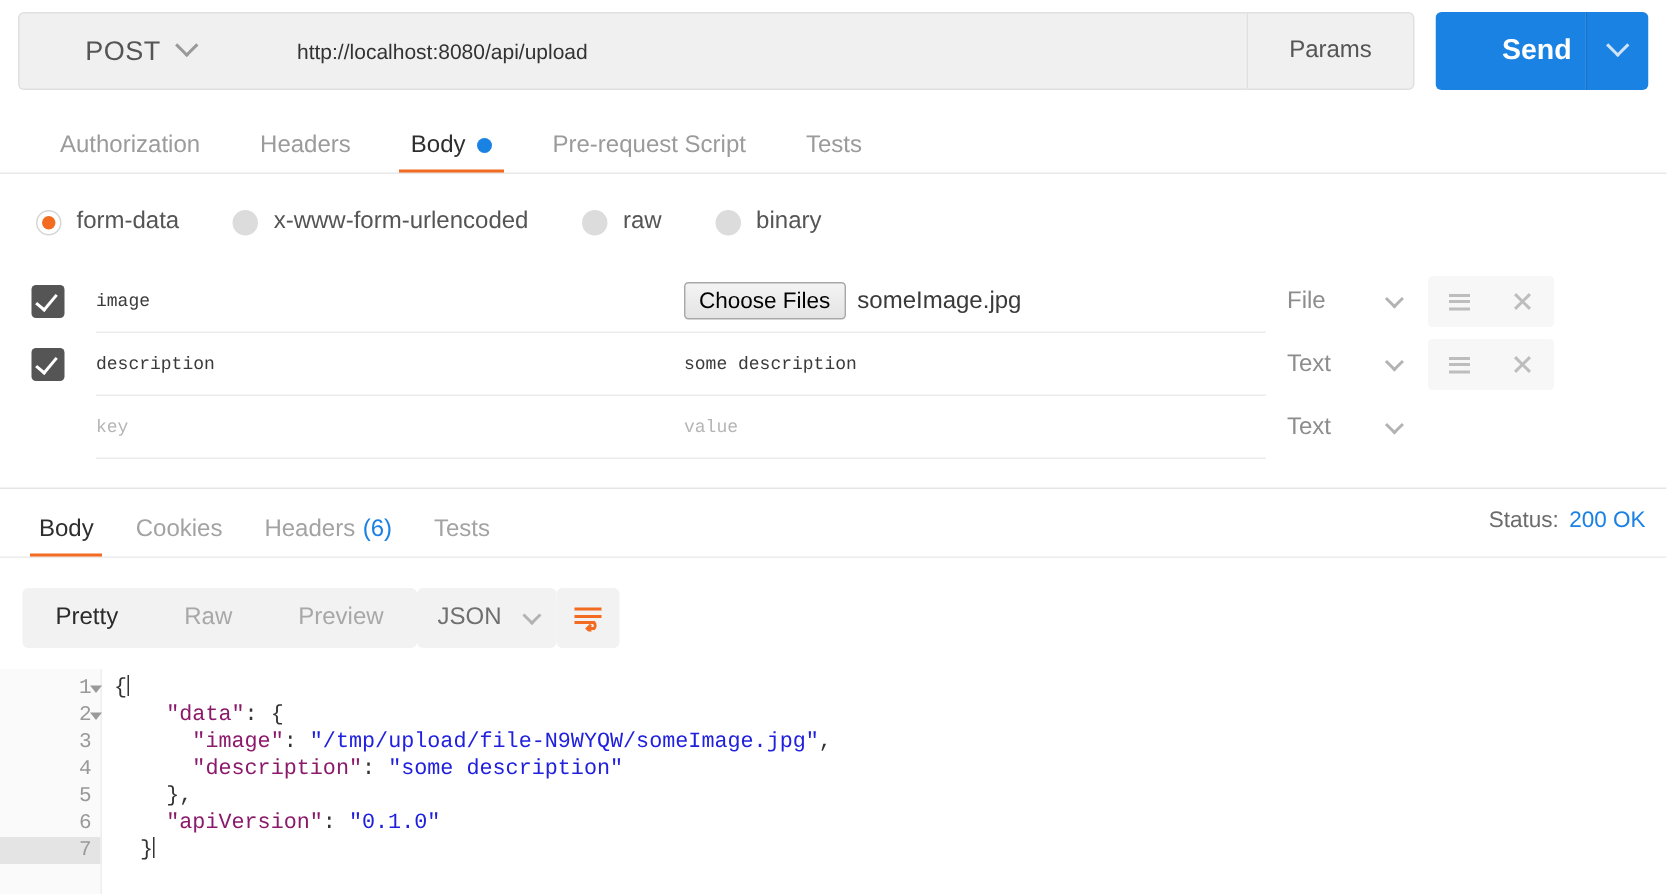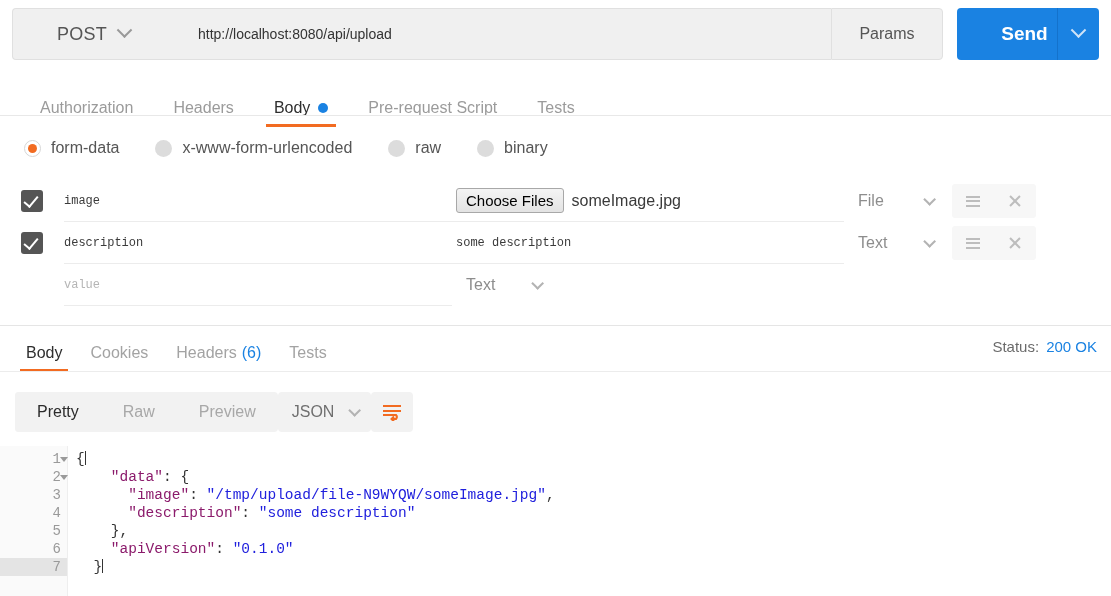--- a/index.html
+++ b/index.html
@@ -33,21 +33,21 @@
   .params-label { font-size:16px; color:#555; }
   .send-wrap { margin-left:14px; width:142px; height:52px; display:flex; border-radius:4px; overflow:hidden; }
   .send-btn { flex:1; background:#1a82e2; display:flex; align-items:center; justify-content:center;padding-left:35px; }
   .send-btn span { color:#fff; font-size:19px; font-weight:bold; }
   .send-caret { width:42px; background:#1a82e2; border-left:1px solid #1472cc; display:flex; align-items:center; justify-content:center; }
 
   .chev { display:inline-block; width:11px; height:11px; border-right:2px solid #999; border-bottom:2px solid #999; transform:rotate(45deg) translate(-3px,-3px); }
   .chev.light { border-color:#cfe3f7; }
 
   
-  .req-tabs { position:absolute; left:0; top:89px; width:1111px; height:38px; display:flex; align-items:flex-end; padding-left:20px; }
+  .req-tabs { position:absolute; left:0; top:78px; width:1111px; height:38px; display:flex; align-items:flex-end; padding-left:20px; }
   .req-tab { position:relative; padding:0 20px; height:38px; display:flex; align-items:center; gap:8px; font-size:16px; color:#9b9b9b; cursor:pointer; }
   .req-tab.active { color:#2e2e2e; }
   .req-tab.active::after { content:""; position:absolute; left:12px; right:12px; bottom:0; height:3px; background:#f26b21; }
   .blue-dot { width:10px; height:10px; border-radius:50%; background:#1a82e2; display:inline-block; }
   .tabs-underline { position:absolute; left:0; top:115px; width:1111px; height:1px; background:#e8e8e8; }
 
   
   .radio-row { position:absolute; left:0; top:132px; width:1111px; height:32px; display:flex; align-items:center; padding-left:24px; gap:0; }
   .radio-item { display:flex; align-items:center; gap:10px; margin-right:36px; cursor:pointer; }
   .radio { width:17px; height:17px; border-radius:50%; background:#dcdcdc; display:flex; align-items:center; justify-content:center; }
@@ -248,20 +248,23 @@
           </span>
           <span class="act-btn last">
             <span class="xmark"></span>
           </span>
         </div>
       </div>
       <div class="form-row">
         <div class="cb-cell">
           <span class="cbox empty"></span>
         </div>
+        <div class="key-cell">
+          <input value="" placeholder="key" style="">
+        </div>
         <div class="val-cell">
           <input value="" placeholder="value" style="">
         </div>
         <div class="type-cell">
           <span class="type-label">Text</span>
           <span class="chev-sm"></span>
         </div>
         <div class="actions-cell">
           <span class="act-btn invis"></span>
         </div>

